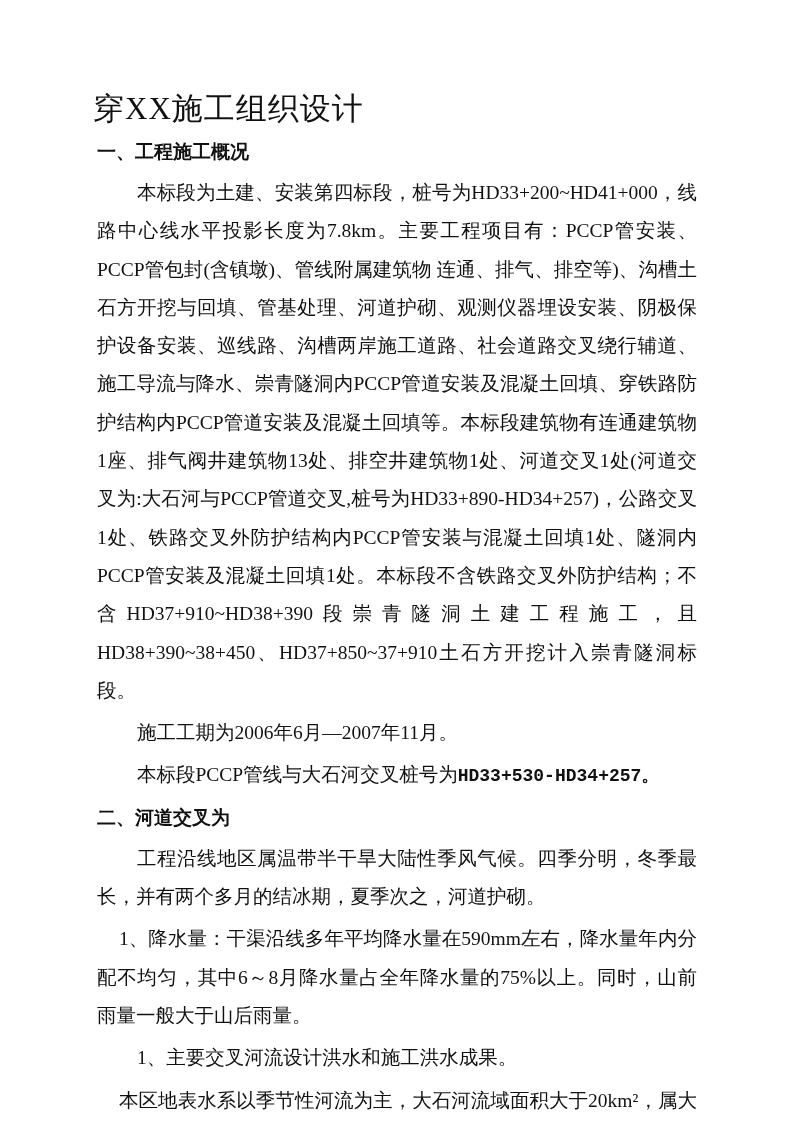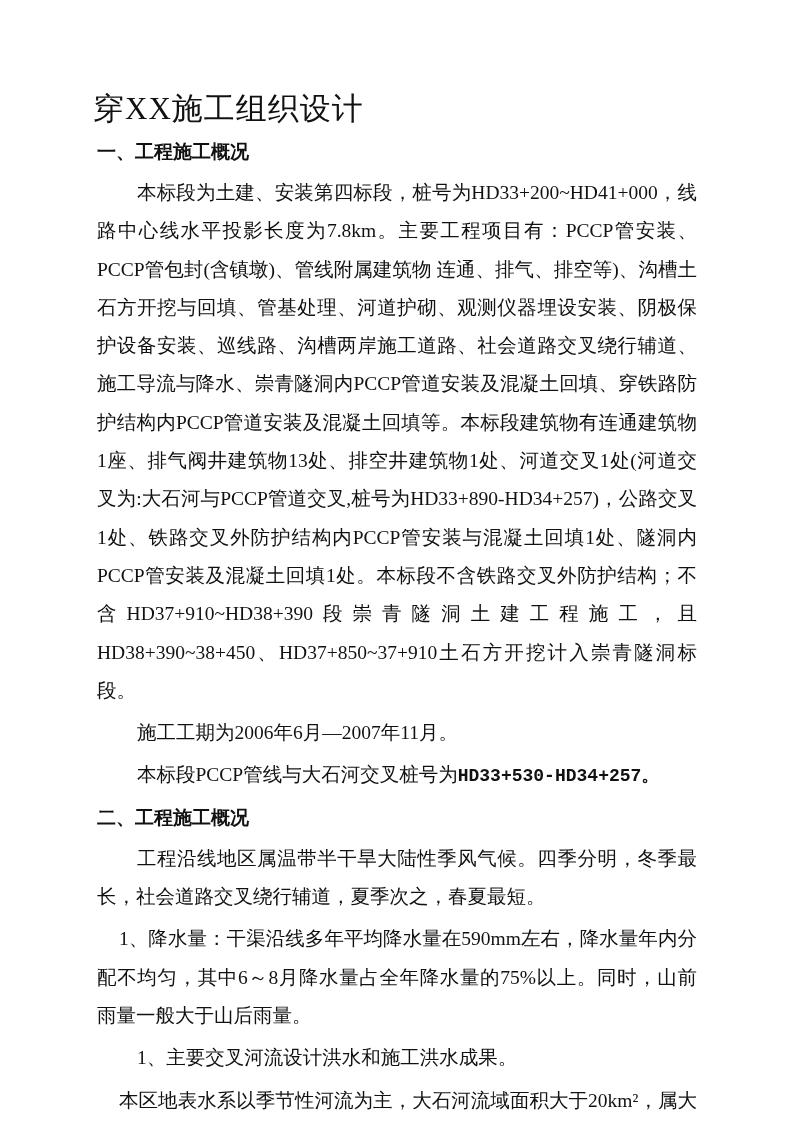--- a/index.html
+++ b/index.html
@@ -17,18 +17,18 @@
 <body>
 
 <div class="page">
   <h1 class="title">穿XX施工组织设计</h1>
 
   <h2 class="h1">一、工程施工概况</h2>
   <p class="p indent">本标段为土建、安装第四标段，桩号为HD33+200~HD41+000，线路中心线水平投影长度为7.8km。主要工程项目有：PCCP管安装、PCCP管包封(含镇墩)、管线附属建筑物 连通、排气、排空等)、沟槽土石方开挖与回填、管基处理、河道护砌、观测仪器埋设安装、阴极保护设备安装、巡线路、沟槽两岸施工道路、社会道路交叉绕行辅道、施工导流与降水、崇青隧洞内PCCP管道安装及混凝土回填、穿铁路防护结构内PCCP管道安装及混凝土回填等。本标段建筑物有连通建筑物1座、排气阀井建筑物13处、排空井建筑物1处、河道交叉1处(河道交叉为:大石河与PCCP管道交叉,桩号为HD33+890-HD34+257)，公路交叉1处、铁路交叉外防护结构内PCCP管安装与混凝土回填1处、隧洞内PCCP管安装及混凝土回填1处。本标段不含铁路交叉外防护结构；不含HD37+910~HD38+390段崇青隧洞土建工程施工，且HD38+390~38+450、HD37+850~37+910土石方开挖计入崇青隧洞标段。</p>
   <p class="p indent">施工工期为2006年6月—2007年11月。</p>
   <p class="p indent"><span>本标段PCCP管线与大石河交叉桩号为</span><span class="bold">HD33+530-HD34+257。</span></p>
 
-  <h2 class="h1">二、工程施工概况</h2>
-  <p class="p indent">工程沿线地区属温带半干旱大陆性季风气候。四季分明，冬季最长，社会道路交叉绕行辅道，夏季次之，春夏最短。</p>
+  <h2 class="h1">二、河道交叉为</h2>
+  <p class="p indent">工程沿线地区属温带半干旱大陆性季风气候。四季分明，冬季最长，并有两个多月的结冰期，夏季次之，河道护砌。</p>
   <p class="p indent-s">1、降水量：干渠沿线多年平均降水量在590mm左右，降水量年内分配不均匀，其中6～8月降水量占全年降水量的75%以上。同时，山前雨量一般大于山后雨量。</p>
   <p class="p indent">1、主要交叉河流设计洪水和施工洪水成果。</p>
   <p class="p indent-s">本区地表水系以季节性河流为主，大石河流域面积大于20km²，属大清</p>
 </div>
 
 </body></html>

